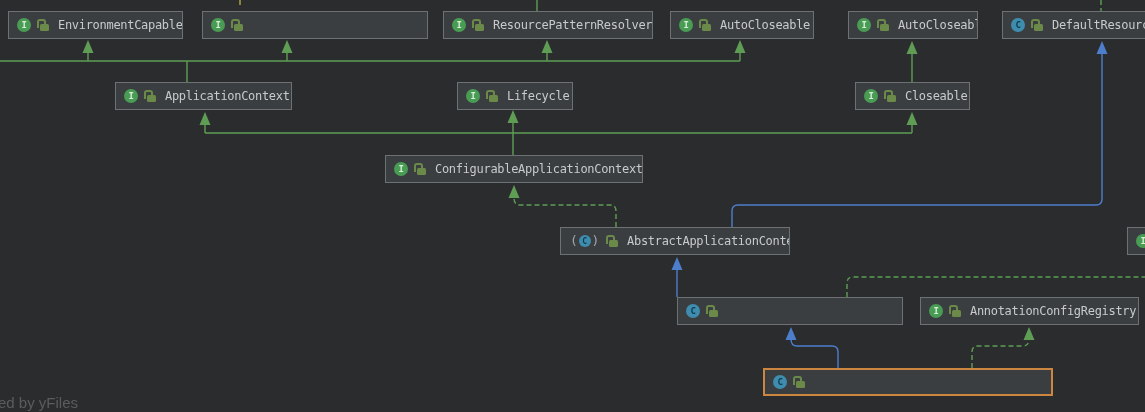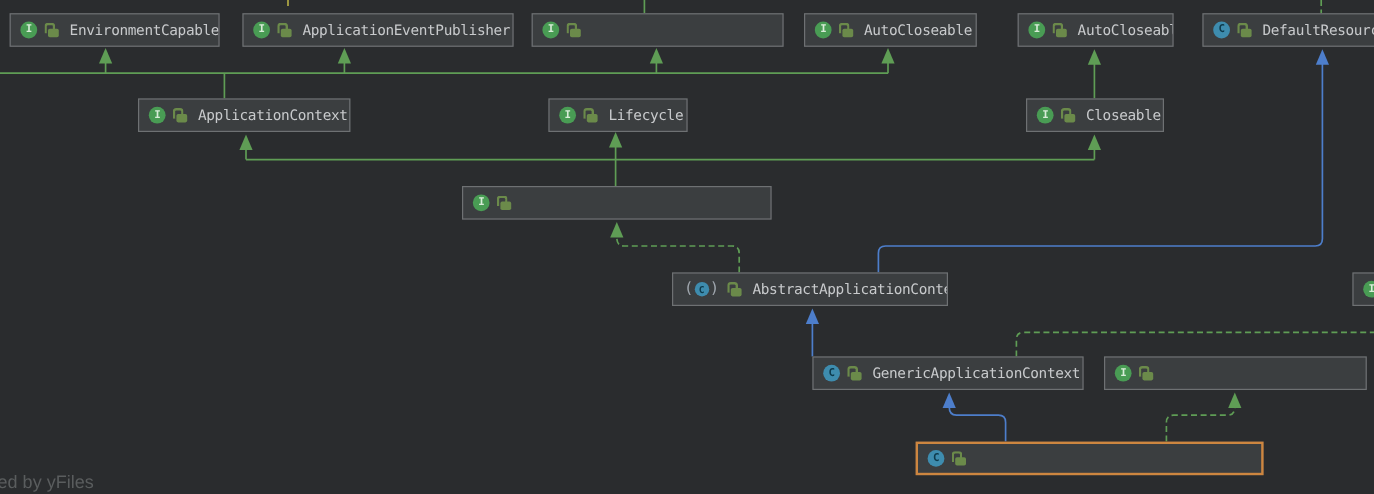--- a/index.html
+++ b/index.html
@@ -76,25 +76,25 @@
     </svg>
   <div id="nodes">
       <div class="node" style="left: 8px; top: 11px; width: 175px; height: 28px; background: rgb(59, 62, 64); color: rgb(200, 202, 204); border-color: rgb(110, 113, 115);">
         <span class="icon-circle iface" style="background: rgb(73, 156, 84);">I</span>
         <span class="lock"></span>
         <span>EnvironmentCapable</span>
       </div>
       <div class="node" style="left: 202px; top: 11px; width: 226px; height: 28px; background: rgb(59, 62, 64); color: rgb(200, 202, 204); border-color: rgb(110, 113, 115);">
         <span class="icon-circle iface" style="background: rgb(73, 156, 84);">I</span>
         <span class="lock"></span>
-        <span>ApplicationEventPublisher</span>
       </div>
       <div class="node" style="left: 443px; top: 11px; width: 210px; height: 28px; background: rgb(59, 62, 64); color: rgb(200, 202, 204); border-color: rgb(110, 113, 115);">
         <span class="icon-circle iface" style="background: rgb(73, 156, 84);">I</span>
         <span class="lock"></span>
+        <span>ResourcePatternResolver</span>
       </div>
       <div class="node" style="left: 670px; top: 11px; width: 144px; height: 28px; background: rgb(59, 62, 64); color: rgb(200, 202, 204); border-color: rgb(110, 113, 115);">
         <span class="icon-circle iface" style="background: rgb(73, 156, 84);">I</span>
         <span class="lock"></span>
         <span>AutoCloseable</span>
       </div>
       <div class="node" style="left: 848px; top: 11px; width: 130px; height: 28px; background: rgb(59, 62, 64); color: rgb(200, 202, 204); border-color: rgb(110, 113, 115);">
         <span class="icon-circle iface" style="background: rgb(73, 156, 84);">I</span>
         <span class="lock"></span>
         <span>AutoCloseable</span>
@@ -115,42 +115,43 @@
         <span>Lifecycle</span>
       </div>
       <div class="node" style="left: 855px; top: 82px; width: 115px; height: 28px; background: rgb(59, 62, 64); color: rgb(200, 202, 204); border-color: rgb(110, 113, 115);">
         <span class="icon-circle iface" style="background: rgb(73, 156, 84);">I</span>
         <span class="lock"></span>
         <span>Closeable</span>
       </div>
       <div class="node" style="left: 385px; top: 155px; width: 258px; height: 28px; background: rgb(59, 62, 64); color: rgb(200, 202, 204); border-color: rgb(110, 113, 115);">
         <span class="icon-circle iface" style="background: rgb(73, 156, 84);">I</span>
         <span class="lock"></span>
+        <span>ConfigurableApplicationContext</span>
       </div>
       <div class="node" style="left: 560px; top: 227px; width: 230px; height: 28px; background: rgb(59, 62, 64); color: rgb(200, 202, 204); border-color: rgb(110, 113, 115);">
         <span class="abstract-wrap">
           <span class="paren">(</span>
           <span class="icon-circle cls" style="background: rgb(62, 140, 174);">C</span>
           <span class="paren">)</span>
         </span>
         <span class="lock"></span>
         <span>AbstractApplicationContext</span>
       </div>
       <div class="node" style="left: 1127px; top: 227px; width: 60px; height: 28px; background: rgb(59, 62, 64); color: rgb(200, 202, 204); border-color: rgb(110, 113, 115);">
         <span class="icon-circle iface" style="background: rgb(73, 156, 84);">I</span>
         <span></span>
       </div>
       <div class="node" style="left: 677px; top: 297px; width: 226px; height: 28px; background: rgb(59, 62, 64); color: rgb(200, 202, 204); border-color: rgb(110, 113, 115);">
         <span class="icon-circle cls" style="background: rgb(62, 140, 174);">C</span>
         <span class="lock"></span>
-        <span>GenericApplicationContext</span>
       </div>
       <div class="node" style="left: 920px; top: 297px; width: 219px; height: 28px; background: rgb(59, 62, 64); color: rgb(200, 202, 204); border-color: rgb(110, 113, 115);">
         <span class="icon-circle iface" style="background: rgb(73, 156, 84);">I</span>
         <span class="lock"></span>
+        <span>AnnotationConfigRegistry</span>
       </div>
       <div class="node selected" style="left: 763px; top: 368px; width: 290px; height: 28px; background: rgb(59, 62, 64); color: rgb(200, 202, 204);">
         <span class="icon-circle cls" style="background: rgb(62, 140, 174);">C</span>
         <span class="lock"></span>
       </div>
     </div>
   <div id="watermark" style="color: rgb(90, 93, 94);">ed by yFiles</div>
 </div>
 
 </body></html>

